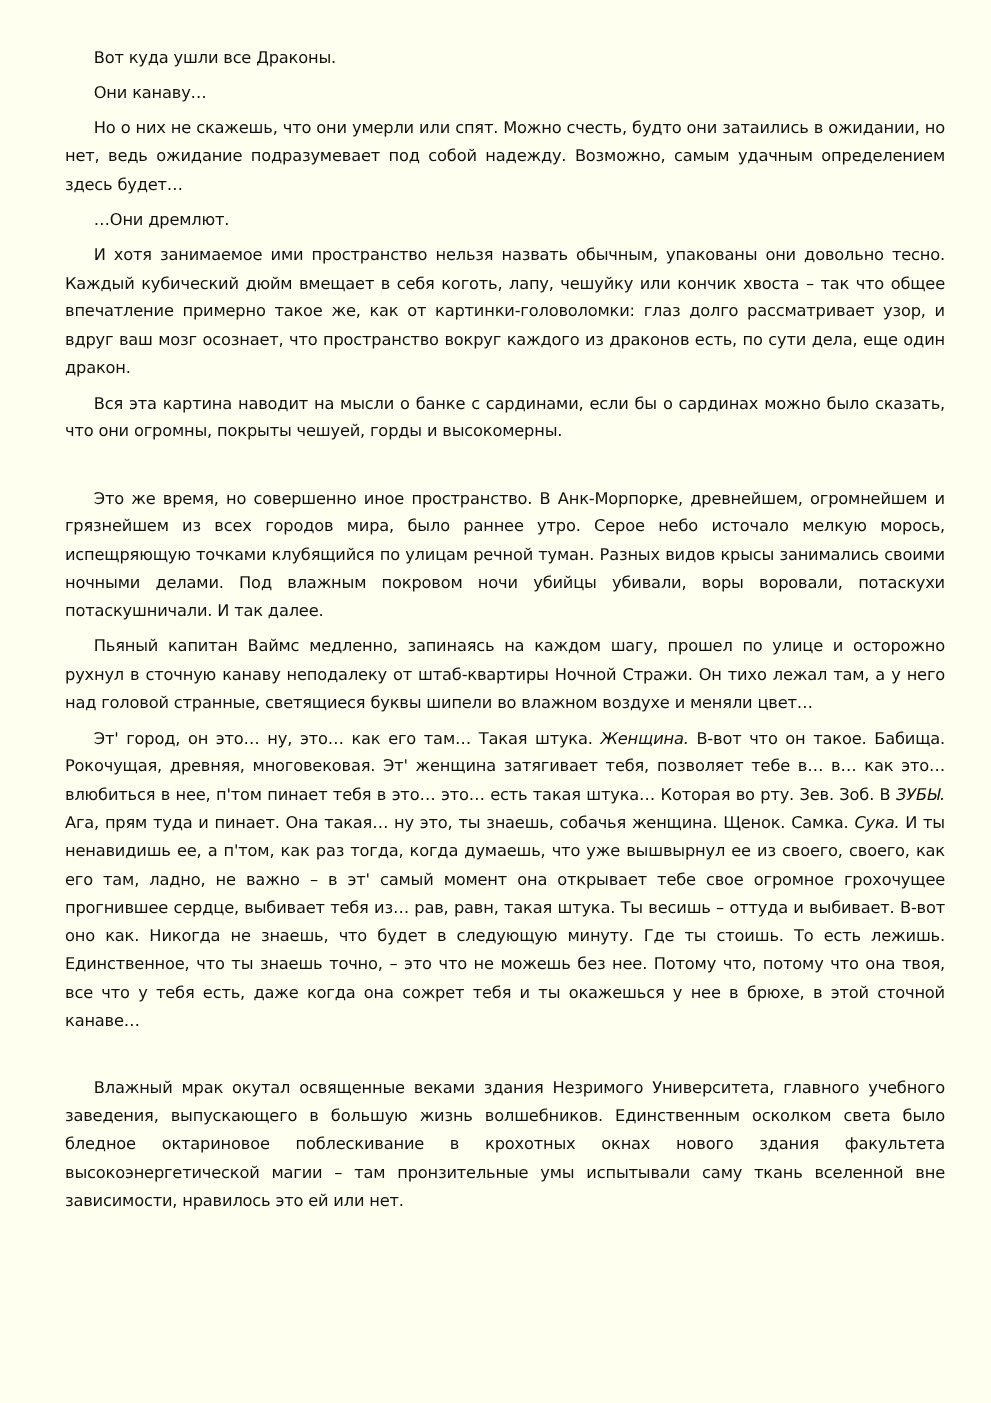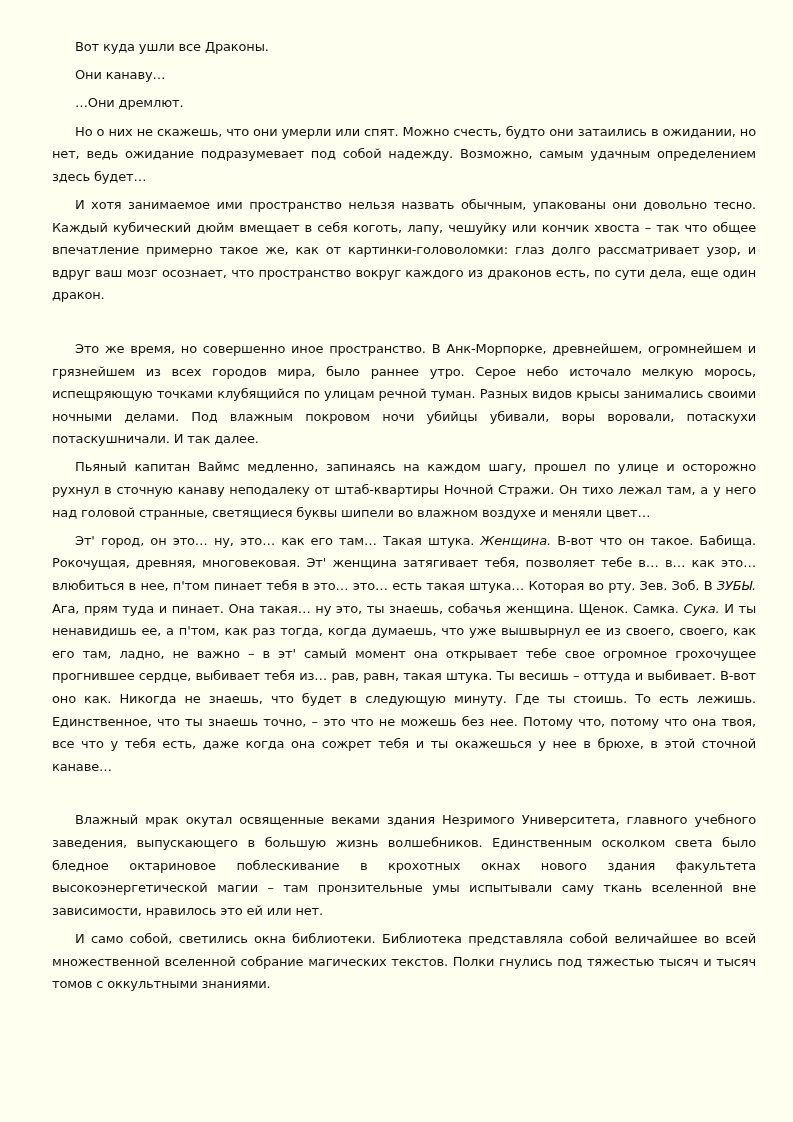--- a/index.html
+++ b/index.html
@@ -36,26 +36,26 @@
     em.it {
     }
   </style>
 </head>
 <body>
 
 <div class="page" id="page">
     <div class="section">
       <p class="para"><span>Вот куда ушли все Драконы.</span></p>
       <p class="para"><span>Они канаву…</span></p>
+      <p class="para"><span>Но о них не скажешь, что они умерли или спят. Можно счесть, будто они затаились в ожи­дании, но нет, ведь ожидание подразумевает под собой надежду. Возможно, самым удачным определением здесь будет…</span></p>
       <p class="para"><span>…Они дремлют.</span></p>
-      <p class="para"><span>Но о них не скажешь, что они умерли или спят. Можно счесть, будто они затаились в ожи­дании, но нет, ведь ожидание подразумевает под собой надежду. Возможно, самым удачным определением здесь будет…</span></p>
       <p class="para"><span>И хотя занимаемое ими пространство нельзя назвать обычным, упакованы они довольно тесно. Каждый кубический дюйм вмещает в себя коготь, лапу, чешуйку или кончик хвоста – так что общее впечатление примерно такое же, как от картинки-головоломки: глаз долго рассмат­ривает узор, и вдруг ваш мозг осознает, что пространство вокруг каждого из драконов есть, по сути дела, еще один дракон.</span></p>
+      <p class="para"><span>Вся эта картина наводит на мысли о банке с сардинами, если бы о сардинах можно было сказать, что они огромны, покрыты чешуей, горды и высокомерны.</span></p>
     </div>
     <div class="section">
       <p class="para"><span>Это же время, но совершенно иное пространство. В Анк-Морпорке, древнейшем, огром­нейшем и грязнейшем из всех городов мира, было раннее утро. Серое небо источало мелкую морось, испещряющую точками клубящийся по улицам речной туман. Разных видов крысы за­нимались своими ночными делами. Под влажным покровом ночи убийцы убивали, воры воро­вали, потаскухи потаскушничали. И так далее.</span></p>
       <p class="para"><span>Пьяный капитан Ваймс медленно, запинаясь на каждом шагу, прошел по улице и осторож­но рухнул в сточную канаву неподалеку от штаб-квартиры Ночной Стражи. Он тихо лежал там, а у него над головой странные, светящиеся буквы шипели во влажном воздухе и меняли цвет…</span></p>
       <p class="para"><span>Эт' город, он это… ну, это… как его там… Такая штука. </span><em class="it">Женщина.</em><span> В-вот что он такое. Ба­бища. Рокочущая, древняя, многовековая. Эт' женщина затягивает тебя, позволяет тебе в… в… как это… влюбиться в нее, п'том пинает тебя в это… это… есть такая штука… Которая во рту. Зев. Зоб. В </span><em class="it">ЗУБЫ.</em><span> Ага, прям туда и пинает. Она такая… ну это, ты знаешь, собачья женщина. Щенок. Самка. </span><em class="it">Сука.</em><span> И ты ненавидишь ее, а п'том, как раз тогда, когда думаешь, что уже вы­швырнул ее из своего, своего, как его там, ладно, не важно – в эт' самый момент она открыва­ет тебе свое огромное грохочущее прогнившее сердце, выбивает тебя из… рав, равн, такая штука. Ты весишь – оттуда и выбивает. В-вот оно как. Никогда не знаешь, что будет в следую­щую минуту. Где ты стоишь. То есть лежишь. Единственное, что ты знаешь точно, – это что не можешь без нее. Потому что, потому что она твоя, все что у тебя есть, даже когда она сожрет тебя и ты окажешься у нее в брюхе, в этой сточной канаве…</span></p>
     </div>
     <div class="section">
       <p class="para"><span>Влажный мрак окутал освященные веками здания Незримого Университета, главного учебного заведения, выпускающего в большую жизнь волшебников. Единственным осколком света было бледное октариновое поблескивание в крохотных окнах нового здания факультета высокоэнергетической магии – там пронзительные умы испытывали саму ткань вселенной вне зависимости, нравилось это ей или нет.</span></p>
-      <p class="para"><span>И само собой, светились окна библиотеки. Библиотека представляла собой величайшее во всей множественной вселенной собрание магических текстов. Полки гнулись под тяжестью ты­сяч и тысяч томов с оккультными знаниями.</span></p>
     </div>
   </div>
 
 </body></html>

